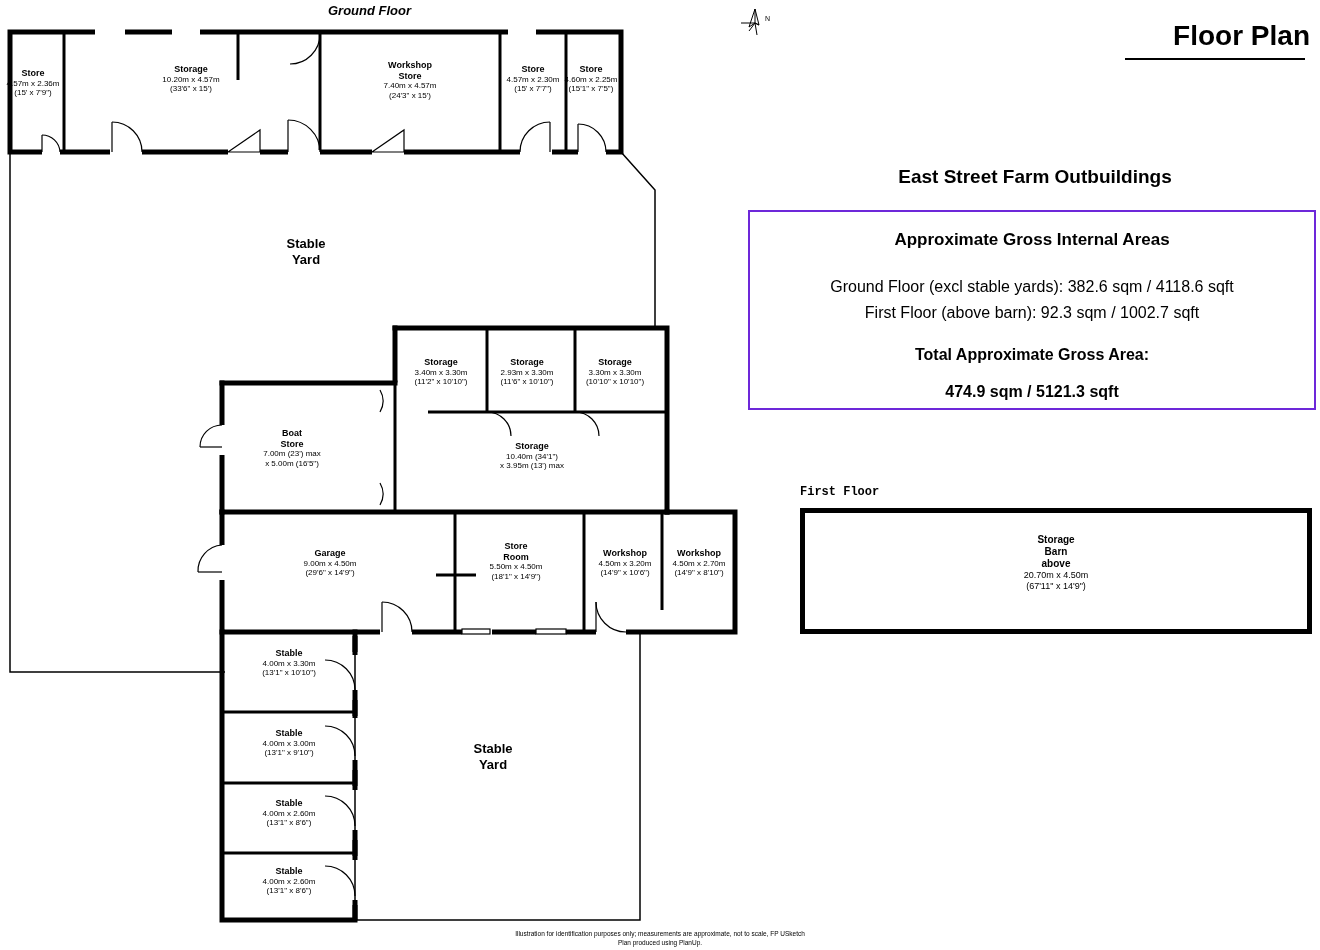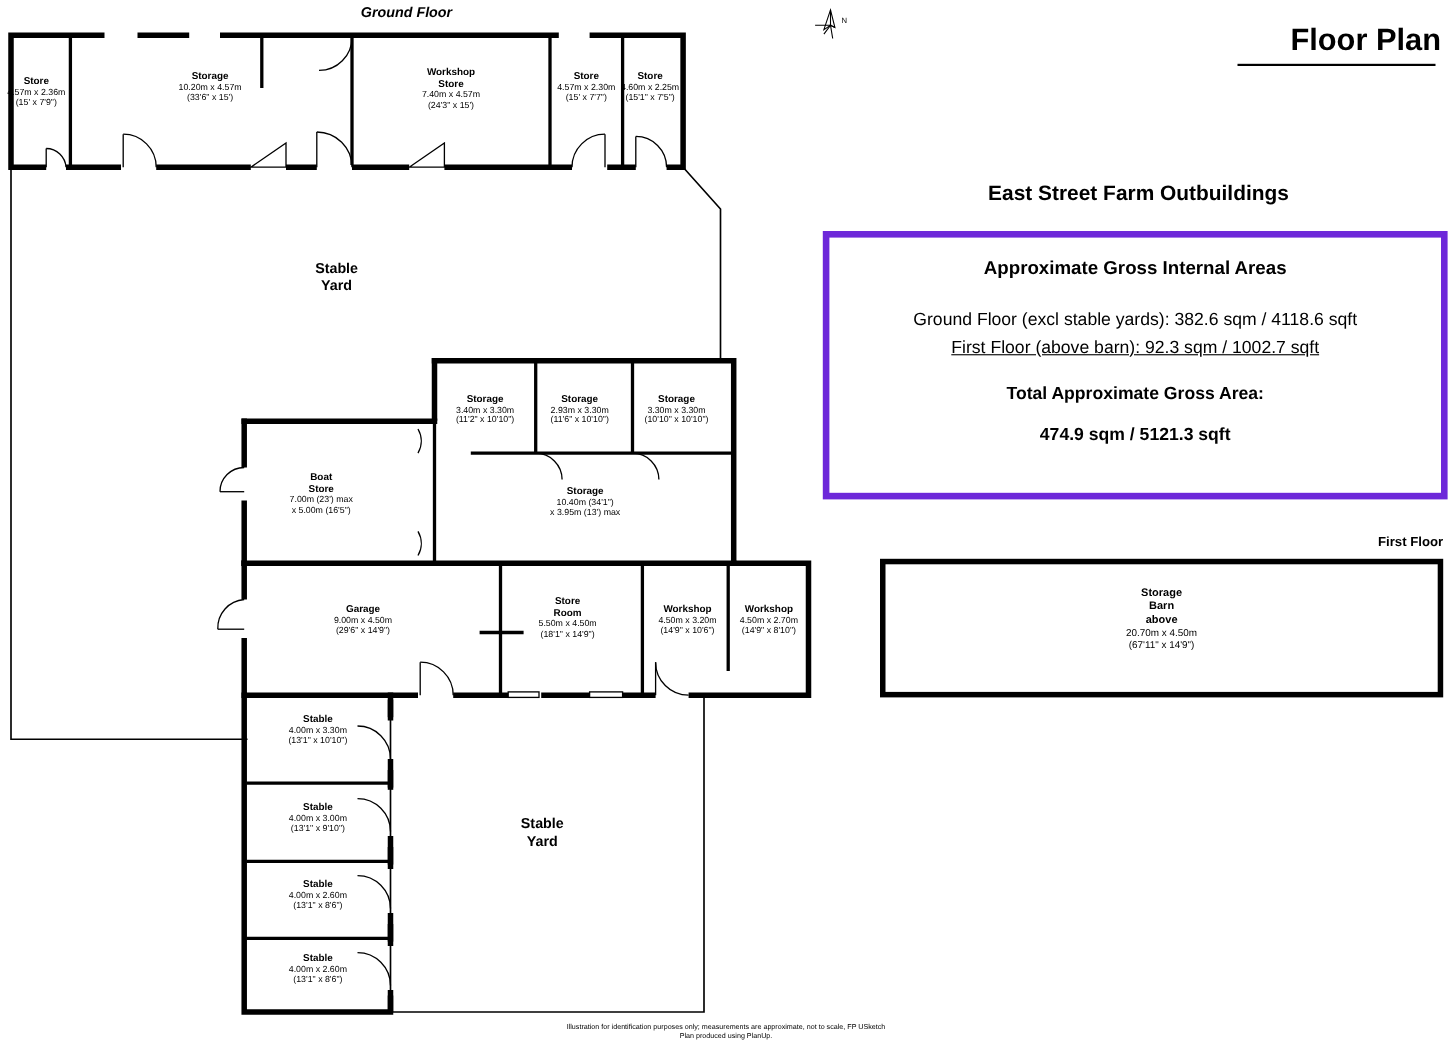--- a/index.html
+++ b/index.html
@@ -72,22 +72,22 @@
     width: 570px;
     text-align: center;
     font-size: 19px;
     font-weight: bold;
   }
   .areas-box {
     position: absolute;
     left: 748px;
     top: 210px;
     width: 568px;
-    height: 244px;
-    border: 6px solid #6d28d9;
+    height: 200px;
+    border: 2px solid #6d28d9;
     box-sizing: border-box;
   }
   .areas-head {
     position: absolute;
     left: 0; right: 0;
     top: 18px;
     text-align: center;
     font-size: 17px;
     font-weight: bold;
   }
@@ -97,21 +97,20 @@
     top: 66px;
     text-align: center;
     font-size: 16px;
   }
   .areas-line2 {
     position: absolute;
     left: 0; right: 0;
     top: 92px;
     text-align: center;
     font-size: 16px;
-    text-decoration: underline;
   }
   .areas-total-lbl {
     position: absolute;
     left: 0; right: 0;
     top: 134px;
     text-align: center;
     font-size: 16px;
     font-weight: bold;
   }
   .areas-total-val {
@@ -121,23 +120,24 @@
     text-align: center;
     font-size: 16px;
     font-weight: bold;
     margin-top: 14px;
   }
   .ff-title {
     position: absolute;
     left: 800px;
     top: 485px;
     width: 512px;
-    text-align: right;
+    text-align: left;
     font-size: 12px;
     font-weight: bold;
+    font-family: Liberation Mono, monospace;
   }
   .ff-box {
     position: absolute;
     left: 800px;
     top: 508px;
     width: 512px;
     height: 126px;
     border: 5px solid #000;
     box-sizing: border-box;
     background: #fff;

